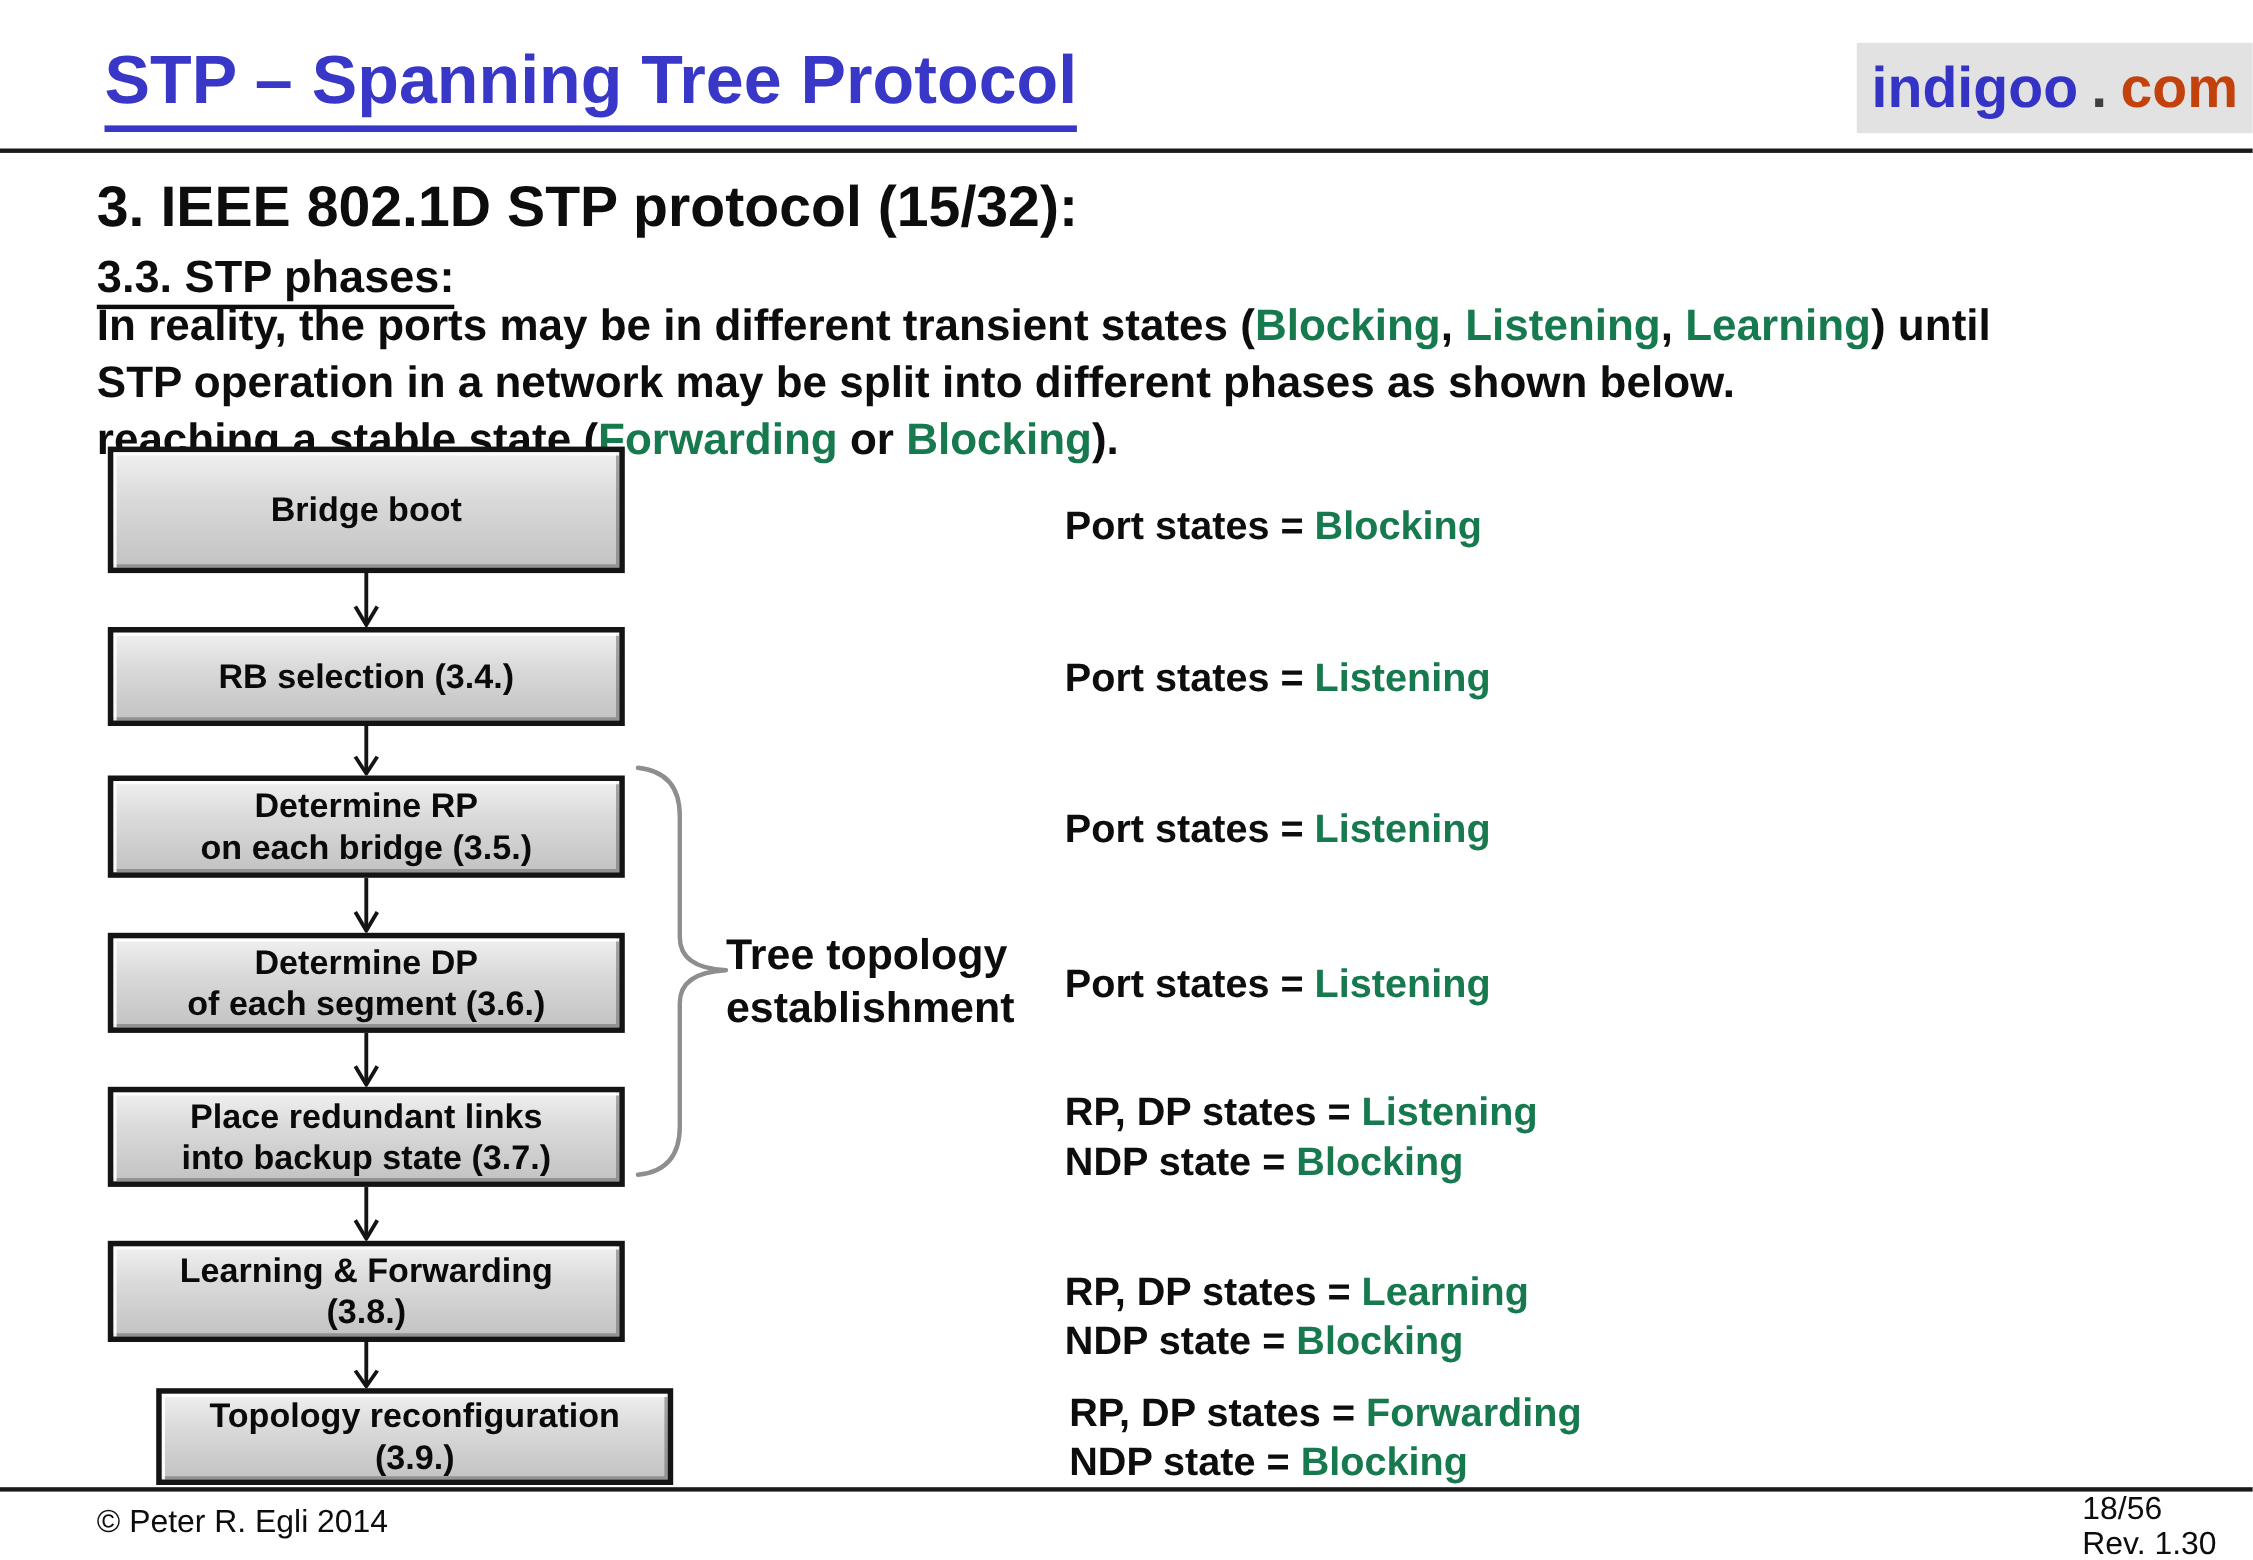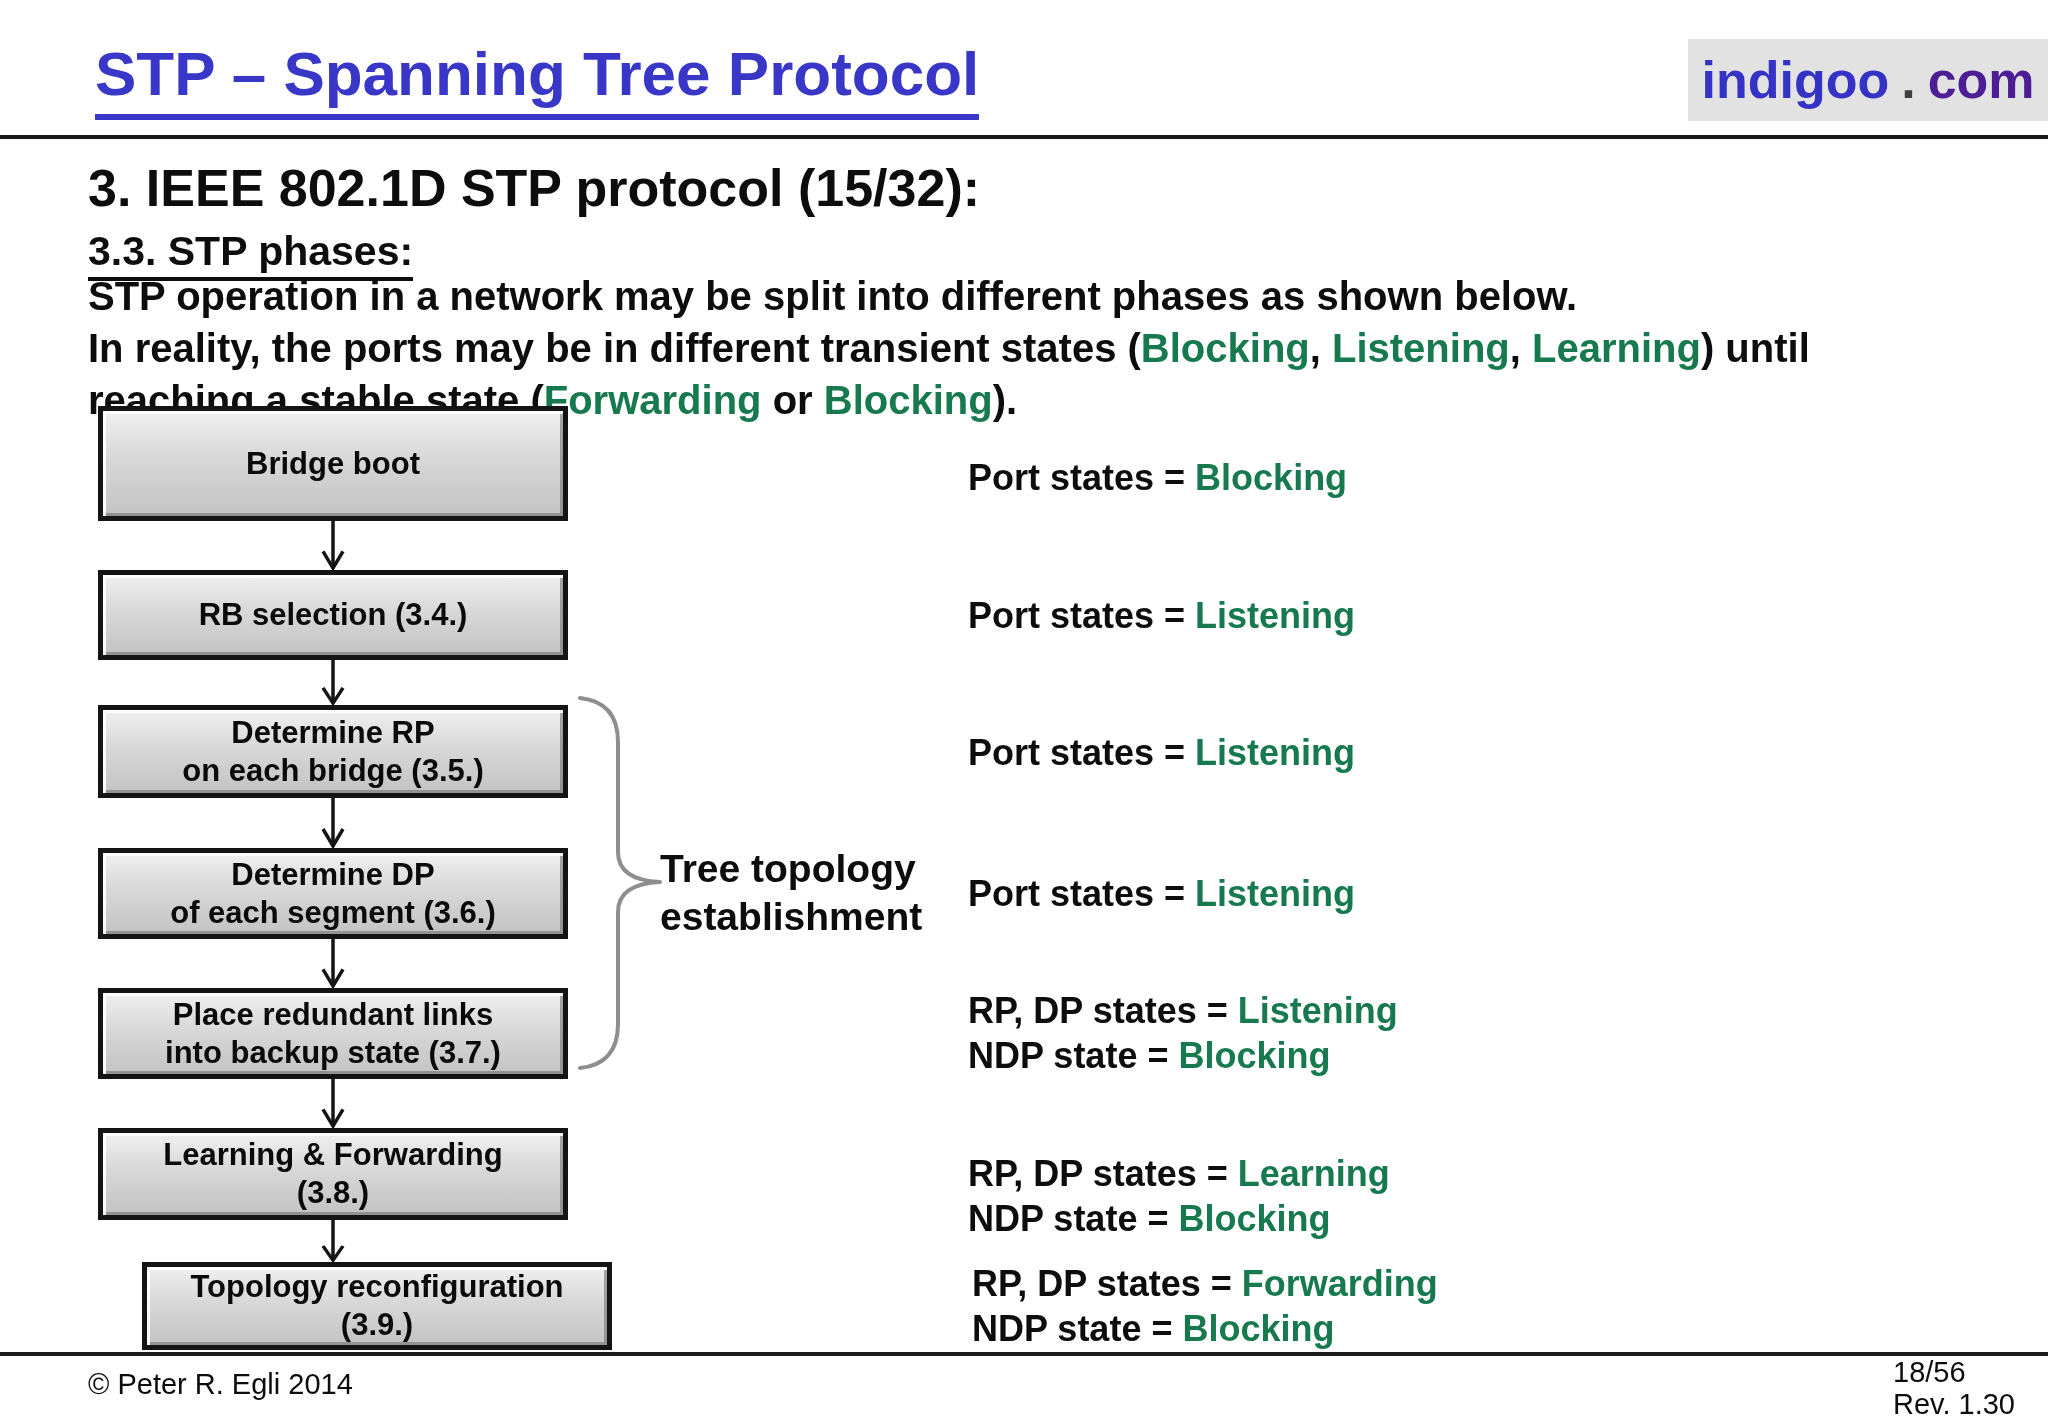--- a/index.html
+++ b/index.html
@@ -38,21 +38,21 @@
     display: flex;
     align-items: center;
     justify-content: center;
     font-size: 52px;
     font-weight: bold;
     white-space: nowrap;
     gap: 12px;
   }
   .logo .l-name { color: #3433c6; }
   .logo .l-dot  { color: #3f3f3f; }
-  .logo .l-tld  { color: #4c1d95; }
+  .logo .l-tld  { color: #c2410c; }
   .rule {
     position: absolute;
     left: 0;
     width: 2048px;
     height: 4px;
     background: #1a1a1a;
   }
   .rule.top    { top: 135px; }
   .rule.bottom { top: 1352px; }
   
@@ -183,22 +183,22 @@
 
   <div class="rule top"></div>
 
   <div class="heading">3. IEEE 802.1D STP protocol (15/32):</div>
 
   <div class="subheading">
     <span class="underline">3.3. STP phases:</span>
   </div>
 
   <div class="paragraph">
+    <div><span>In reality, the ports may be in different transient states (</span><span class="green">Blocking</span><span>, </span><span class="green">Listening</span><span>, </span><span class="green">Learning</span><span>) until</span></div>
     <div>STP operation in a network may be split into different phases as shown below.</div>
-    <div><span>In reality, the ports may be in different transient states (</span><span class="green">Blocking</span><span>, </span><span class="green">Listening</span><span>, </span><span class="green">Learning</span><span>) until</span></div>
     <div><span>reaching a stable state (</span><span class="green">Forwarding</span><span> or </span><span class="green">Blocking</span><span>).</span></div>
   </div>
 
   <div class="fbox" style="top:406px; height:115px;">
     <div>Bridge boot</div>
   </div>
   <div class="fbox" style="top:570px; height:90px;">
     <div>RB selection (3.4.)</div>
   </div>
   <div class="fbox" style="top:705px; height:93px;">

